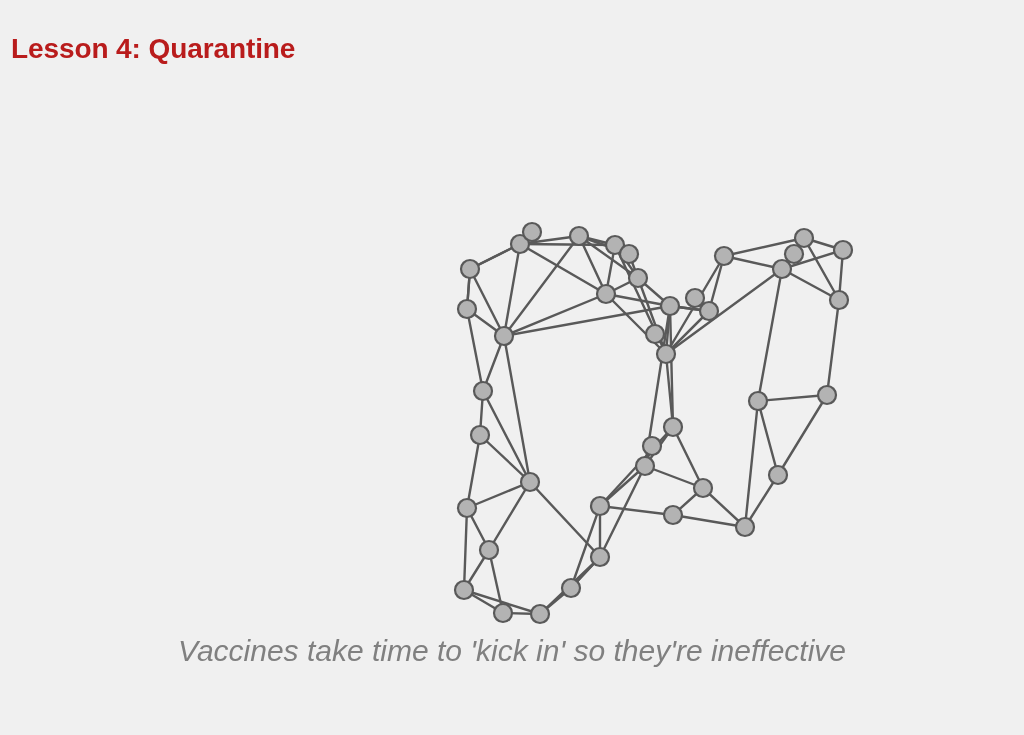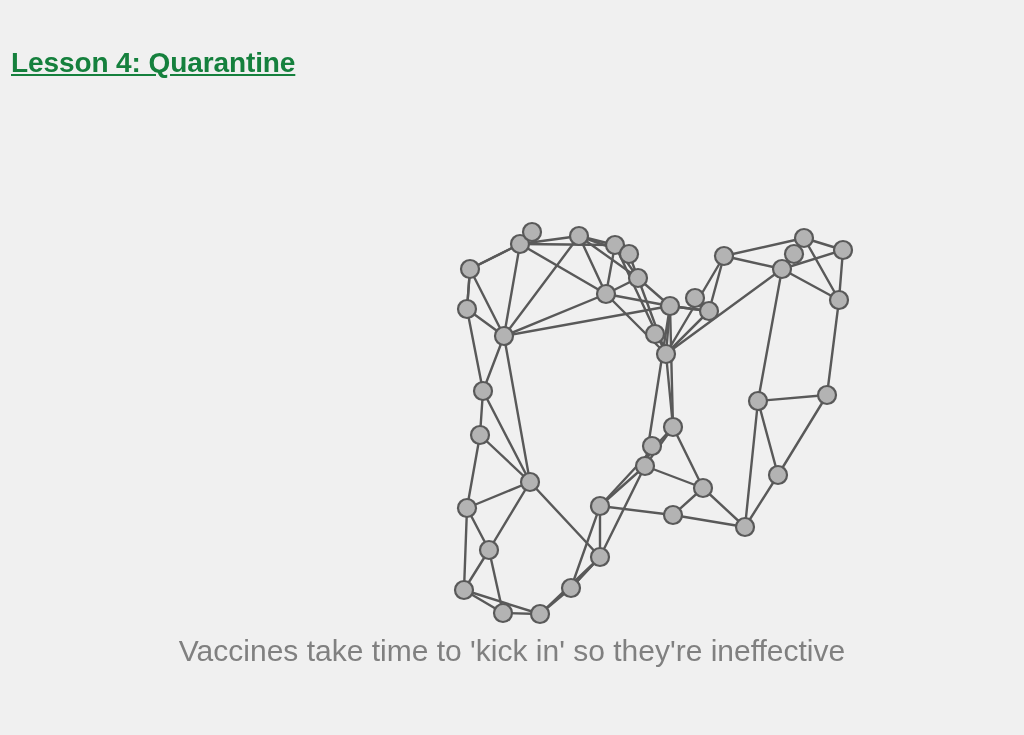--- a/index.html
+++ b/index.html
@@ -18,27 +18,26 @@
   #slide {
     position: absolute;
     left: 0; top: 0;
     width: 1024px;
     height: 735px;
     background: #f0f0f0;
   }
   #slide-title {
     position: absolute;
     left: 11px;
-    top: 28px;
+    top: 14px;
     font-size: 28px;
     font-weight: bold;
-    color: #15803d;
+    color: #b91c1c;
     letter-spacing: -0.1px;
     white-space: nowrap;
-    text-decoration: underline;
   }
   #graph-figure {
     position: absolute;
     left: 0;
     top: 90px;
     width: 1024px;
     height: 540px;
   }
   #network-graph {
     display: block;
@@ -48,20 +47,21 @@
   #slide-caption {
     position: absolute;
     left: 0;
     top: 630px;
     width: 1024px;
     text-align: center;
     color: #808080;
     font-size: 30px;
     line-height: 41px;
     font-weight: normal;
+    font-style: italic;
   }
   .caption-line {
     display: block;
     white-space: nowrap;
   }
   .graph-edge {
     stroke: #595959;
     stroke-width: 2.4;
     stroke-linecap: round;
     fill: none;

